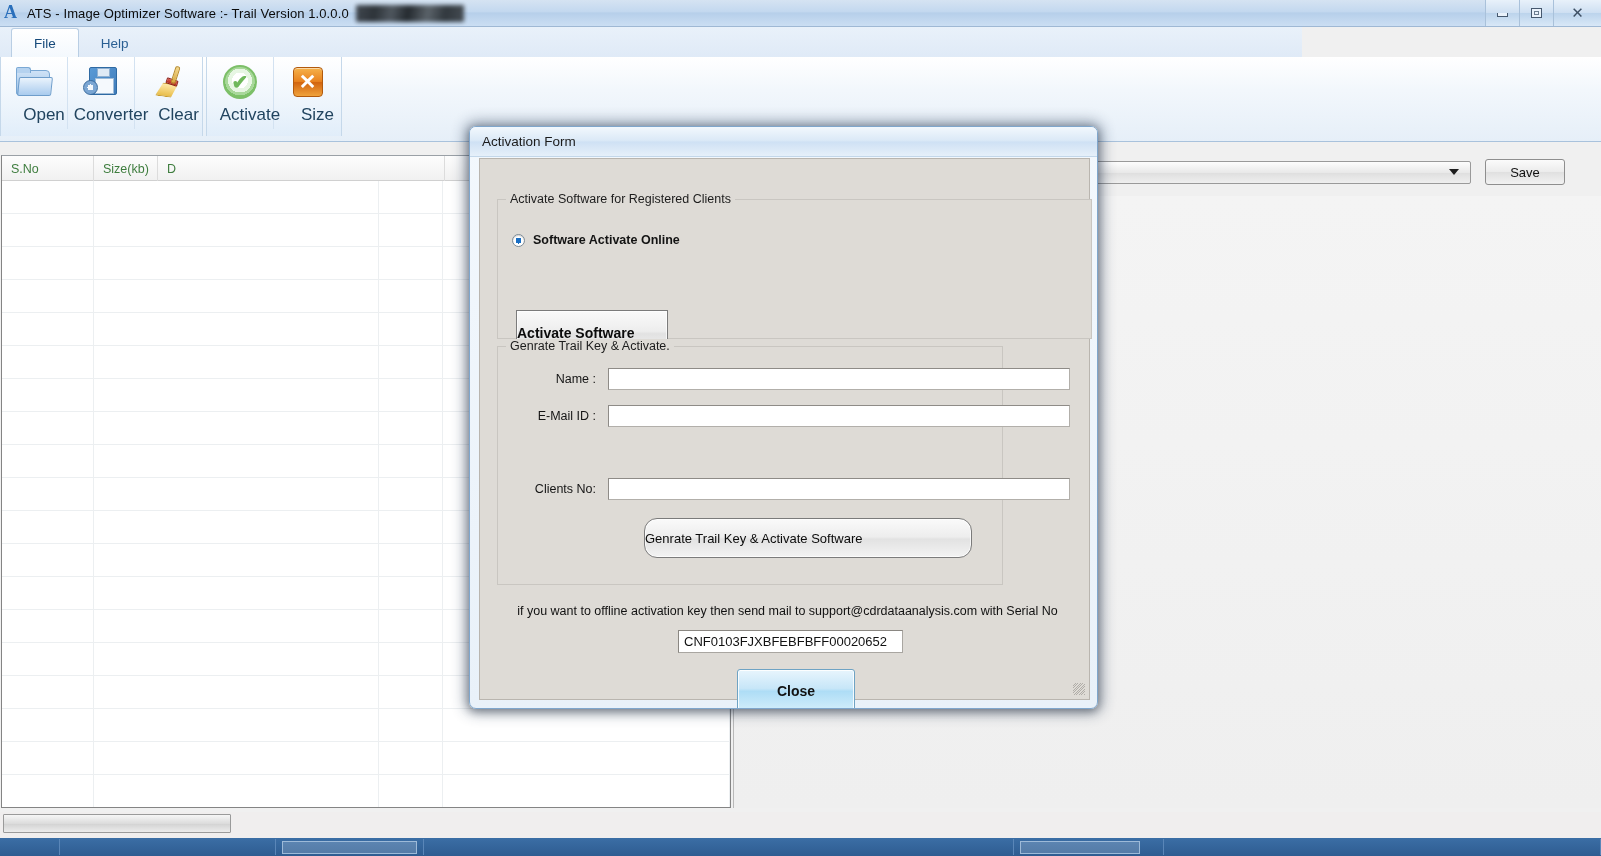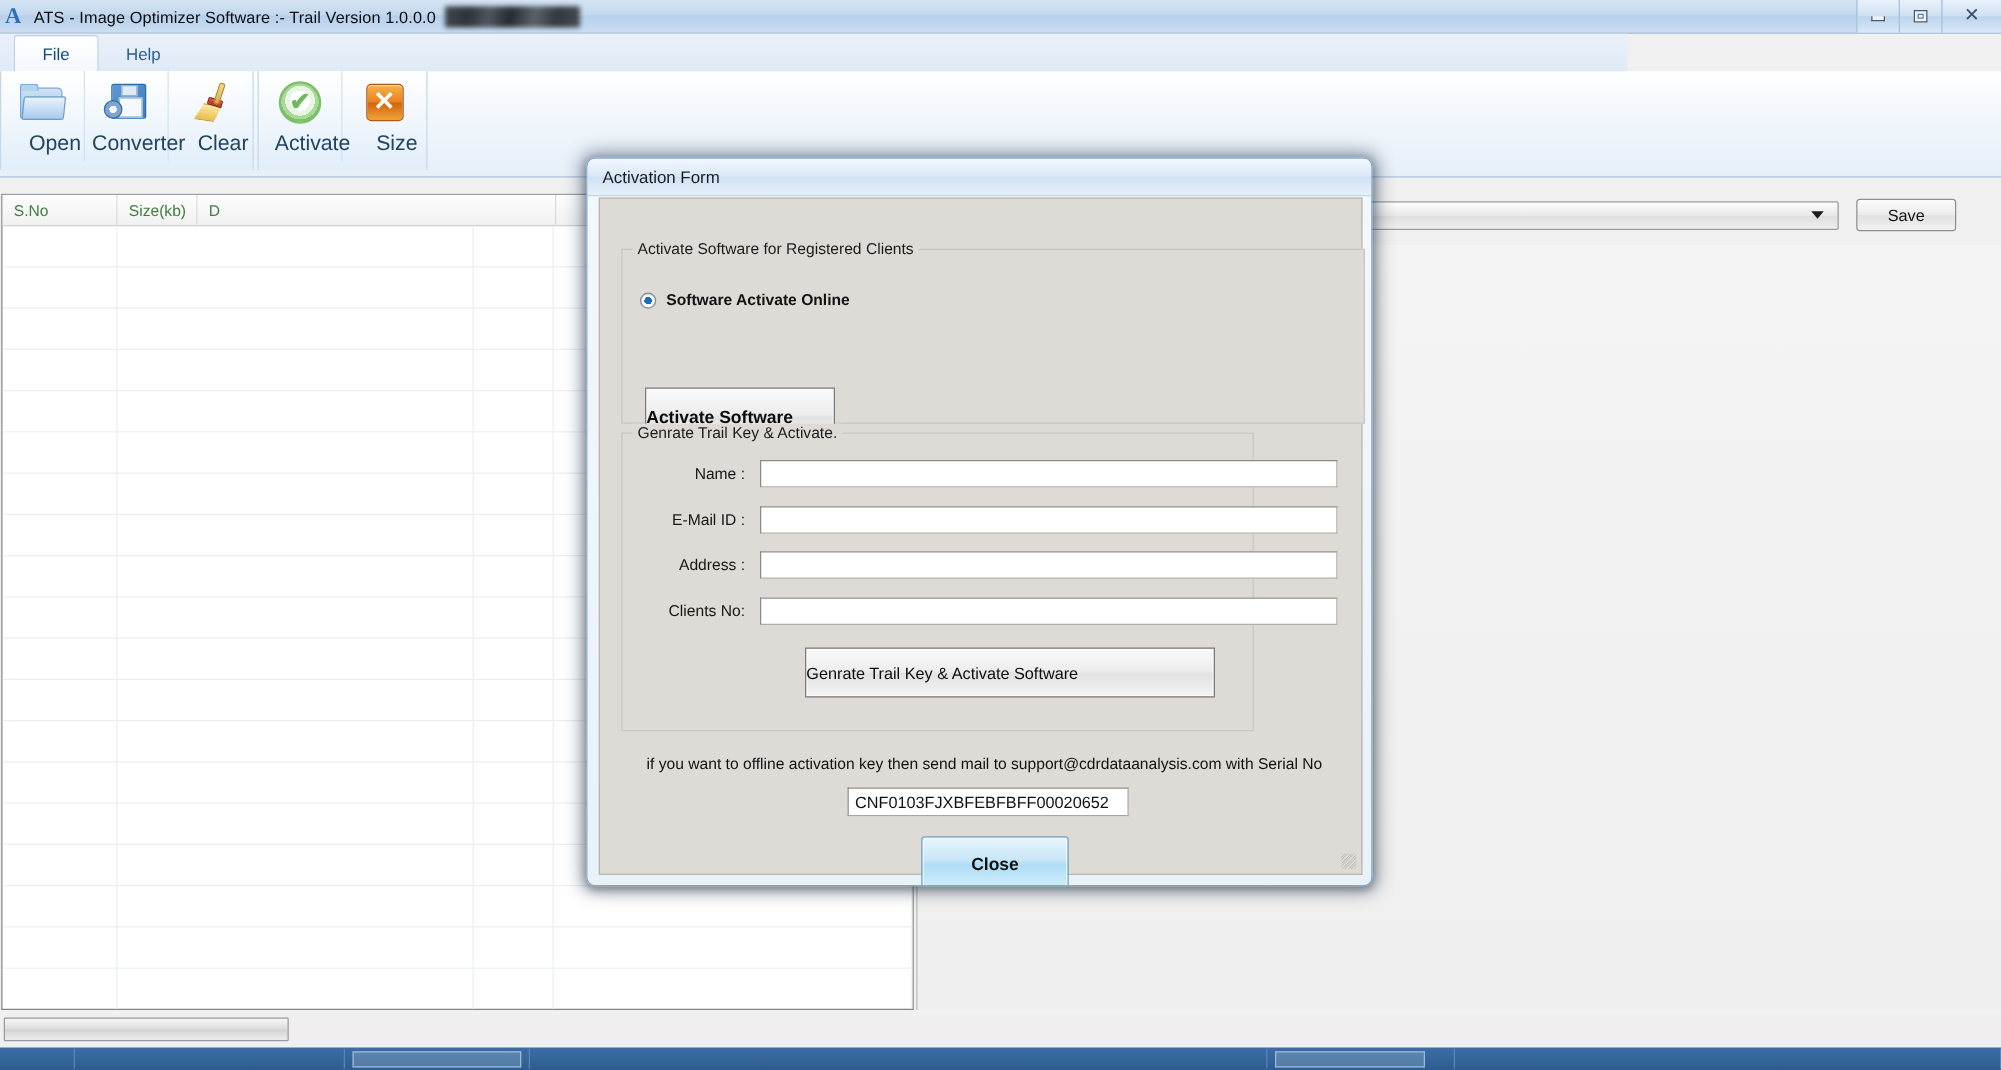--- a/index.html
+++ b/index.html
@@ -300,20 +300,21 @@
     font-size: 13px; color: #0b0b0b;
     box-shadow: inset 0 0 0 1px rgba(255,255,255,.7);
   }
   .btn-activate {
     position: absolute; left: 18px; top: 110px; width: 152px; height: 45px;
     font-weight: bold; font-size: 14px;
   }
   .btn-generate {
     position: absolute; left: 146px; top: 171px; width: 328px; height: 40px;
     font-size: 13px;
+    border-radius: 13px;
   }
   .btn-close {
     position: absolute; left: 257px; top: 510px; width: 118px; height: 43px;
     background: linear-gradient(to bottom,#e8f5fd 0%, #c7e6f8 45%, #aeddf6 52%, #d3eefb 100%);
     border: 1px solid #6ea3c4; border-radius: 3px;
     display:flex; align-items:center; justify-content:center;
     font-weight: bold; font-size: 14px; color: #111;
     box-shadow: inset 0 0 0 1px rgba(255,255,255,.85);
   }
 
@@ -618,24 +619,20 @@
         <div class="field-row" style="left:0px; top:21px;">
           <span class="field-label">Name :</span>
           <input class="field-input" type="text" value="" style="">
         </div>
 
         <div class="field-row" style="left:0px; top:58px;">
           <span class="field-label">E-Mail ID :</span>
           <input class="field-input" type="text" value="" style="">
         </div>
 
-        <div class="field-row" style="left:0px; top:94px;">
-          <span class="field-label">Address :</span>
-          <input class="field-input" type="text" value="" style="">
-        </div>
 
         <div class="field-row" style="left:0px; top:131px;">
           <span class="field-label">Clients No:</span>
           <input class="field-input" type="text" value="" style="">
         </div>
 
         <div class="btn-3d btn-generate">
           <span>Genrate Trail Key &amp; Activate Software</span>
         </div>
       </div>

